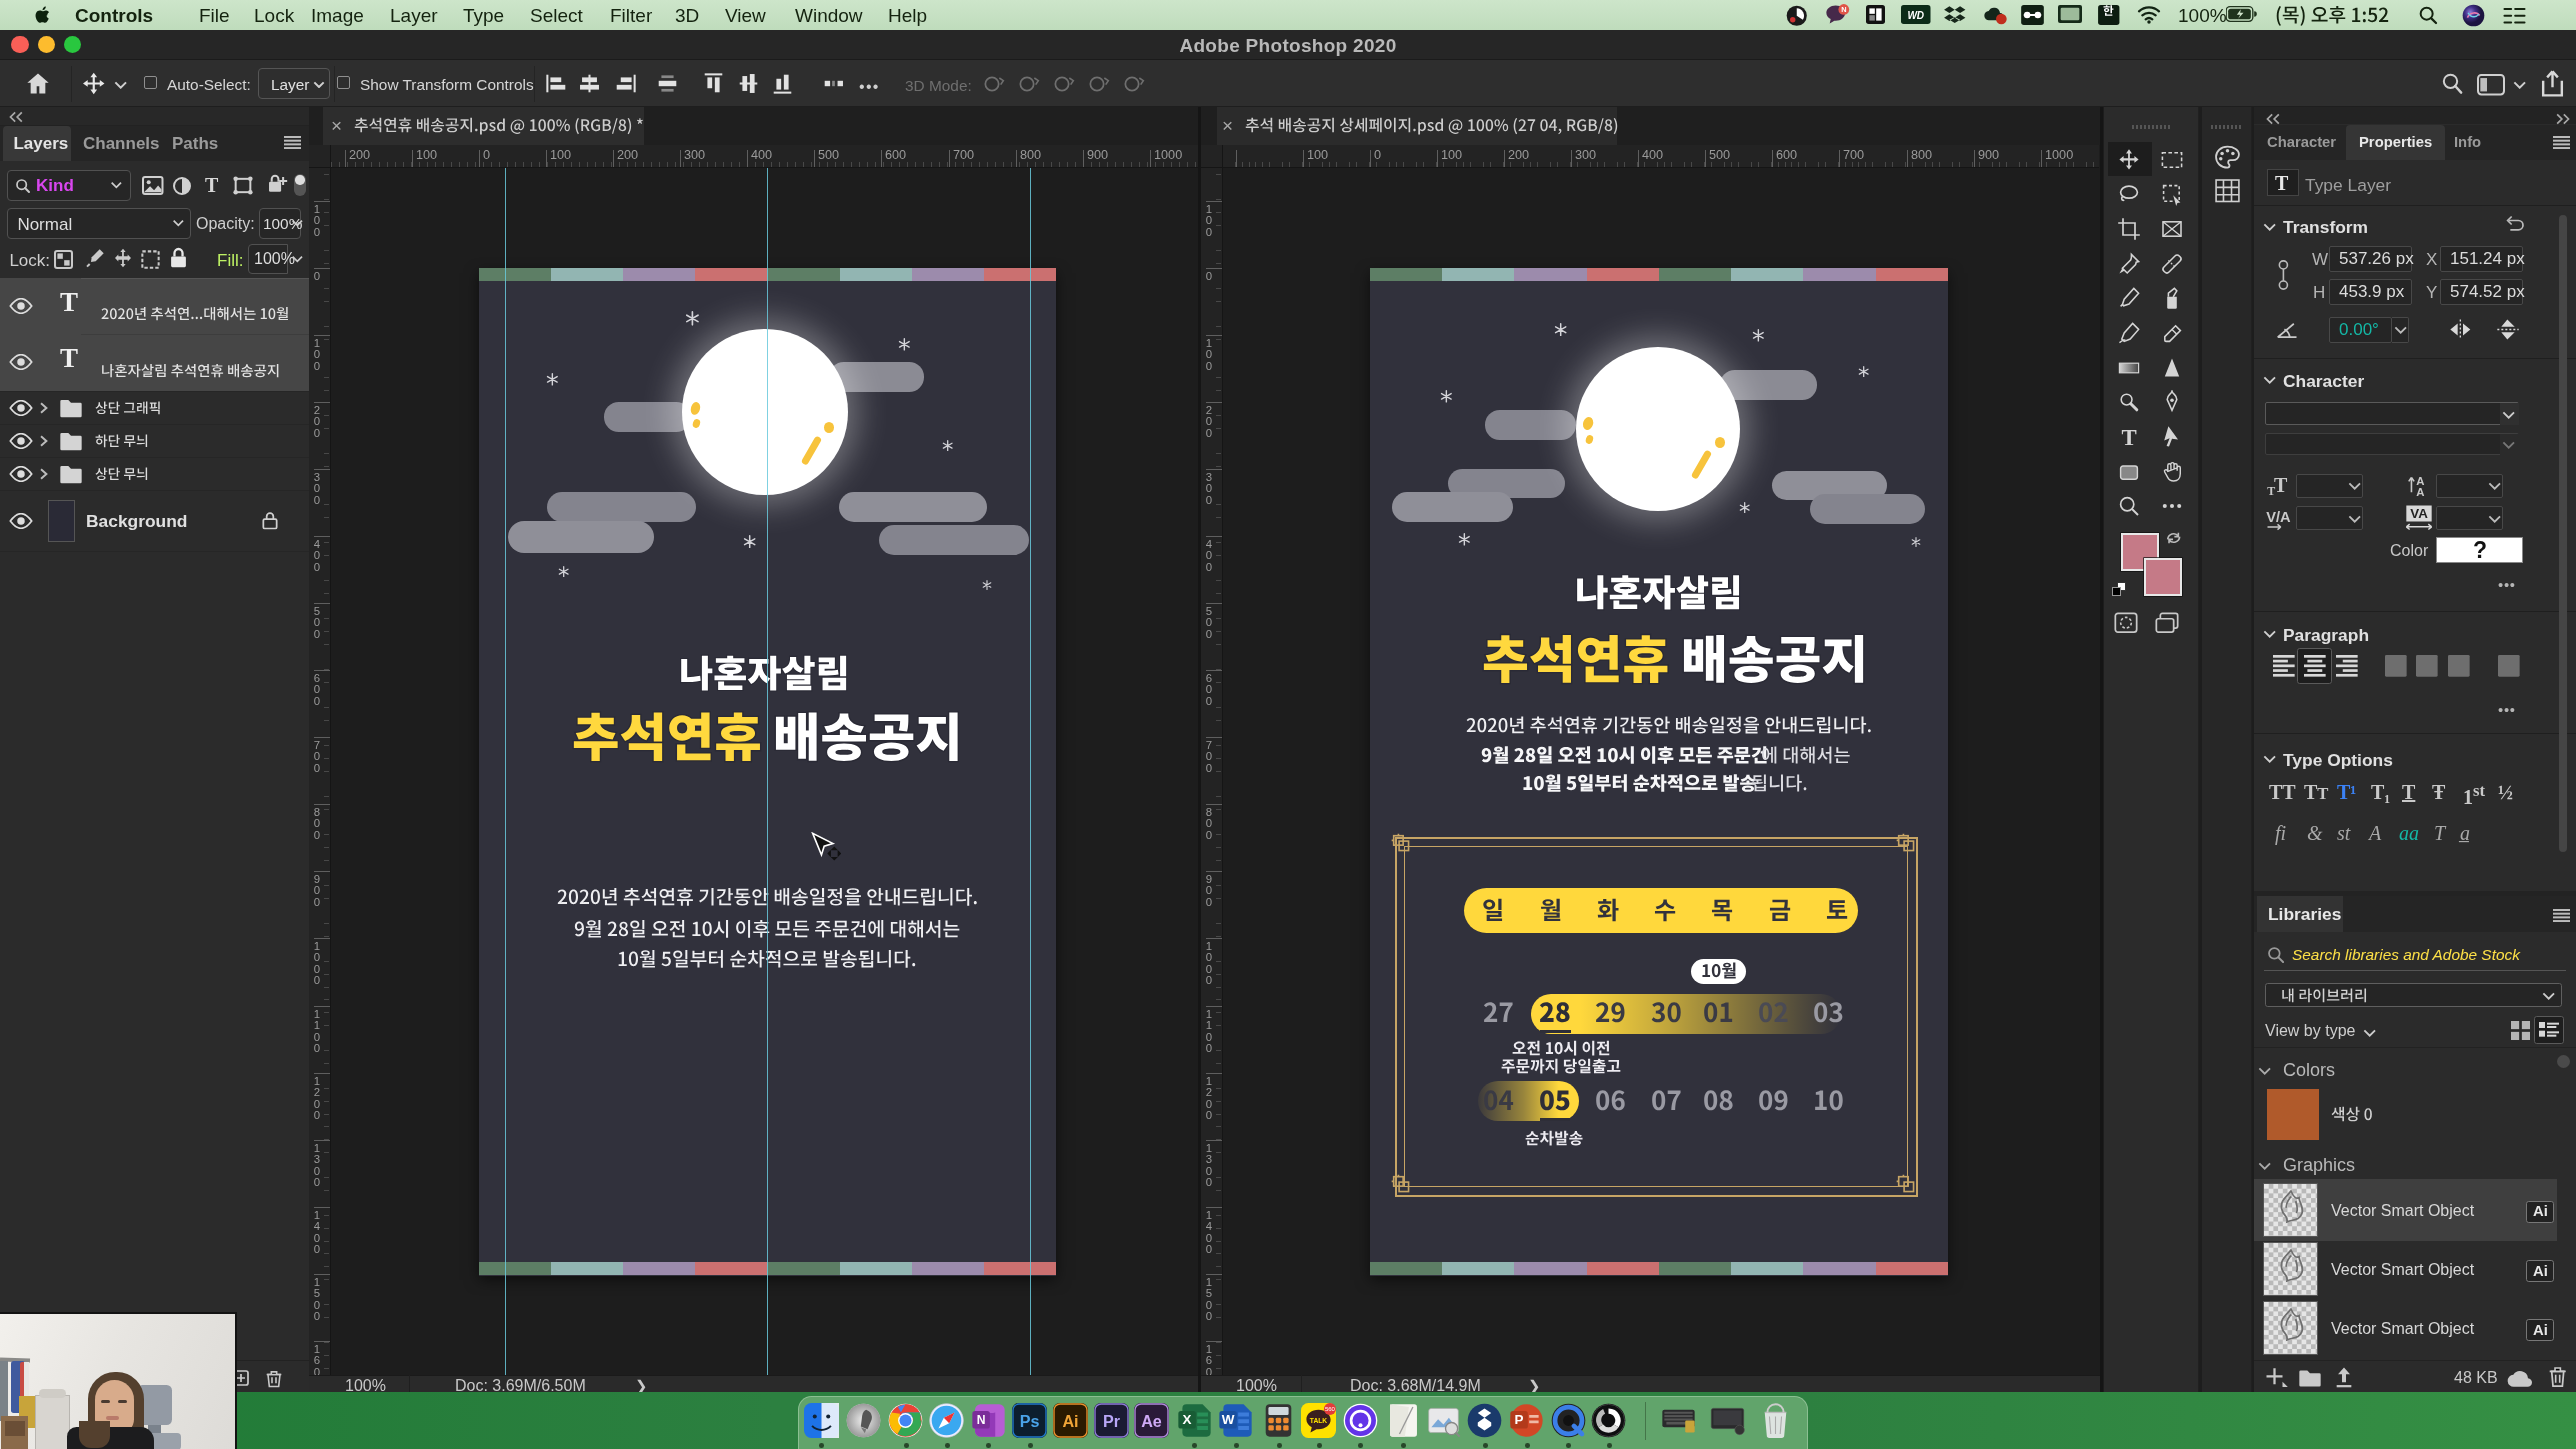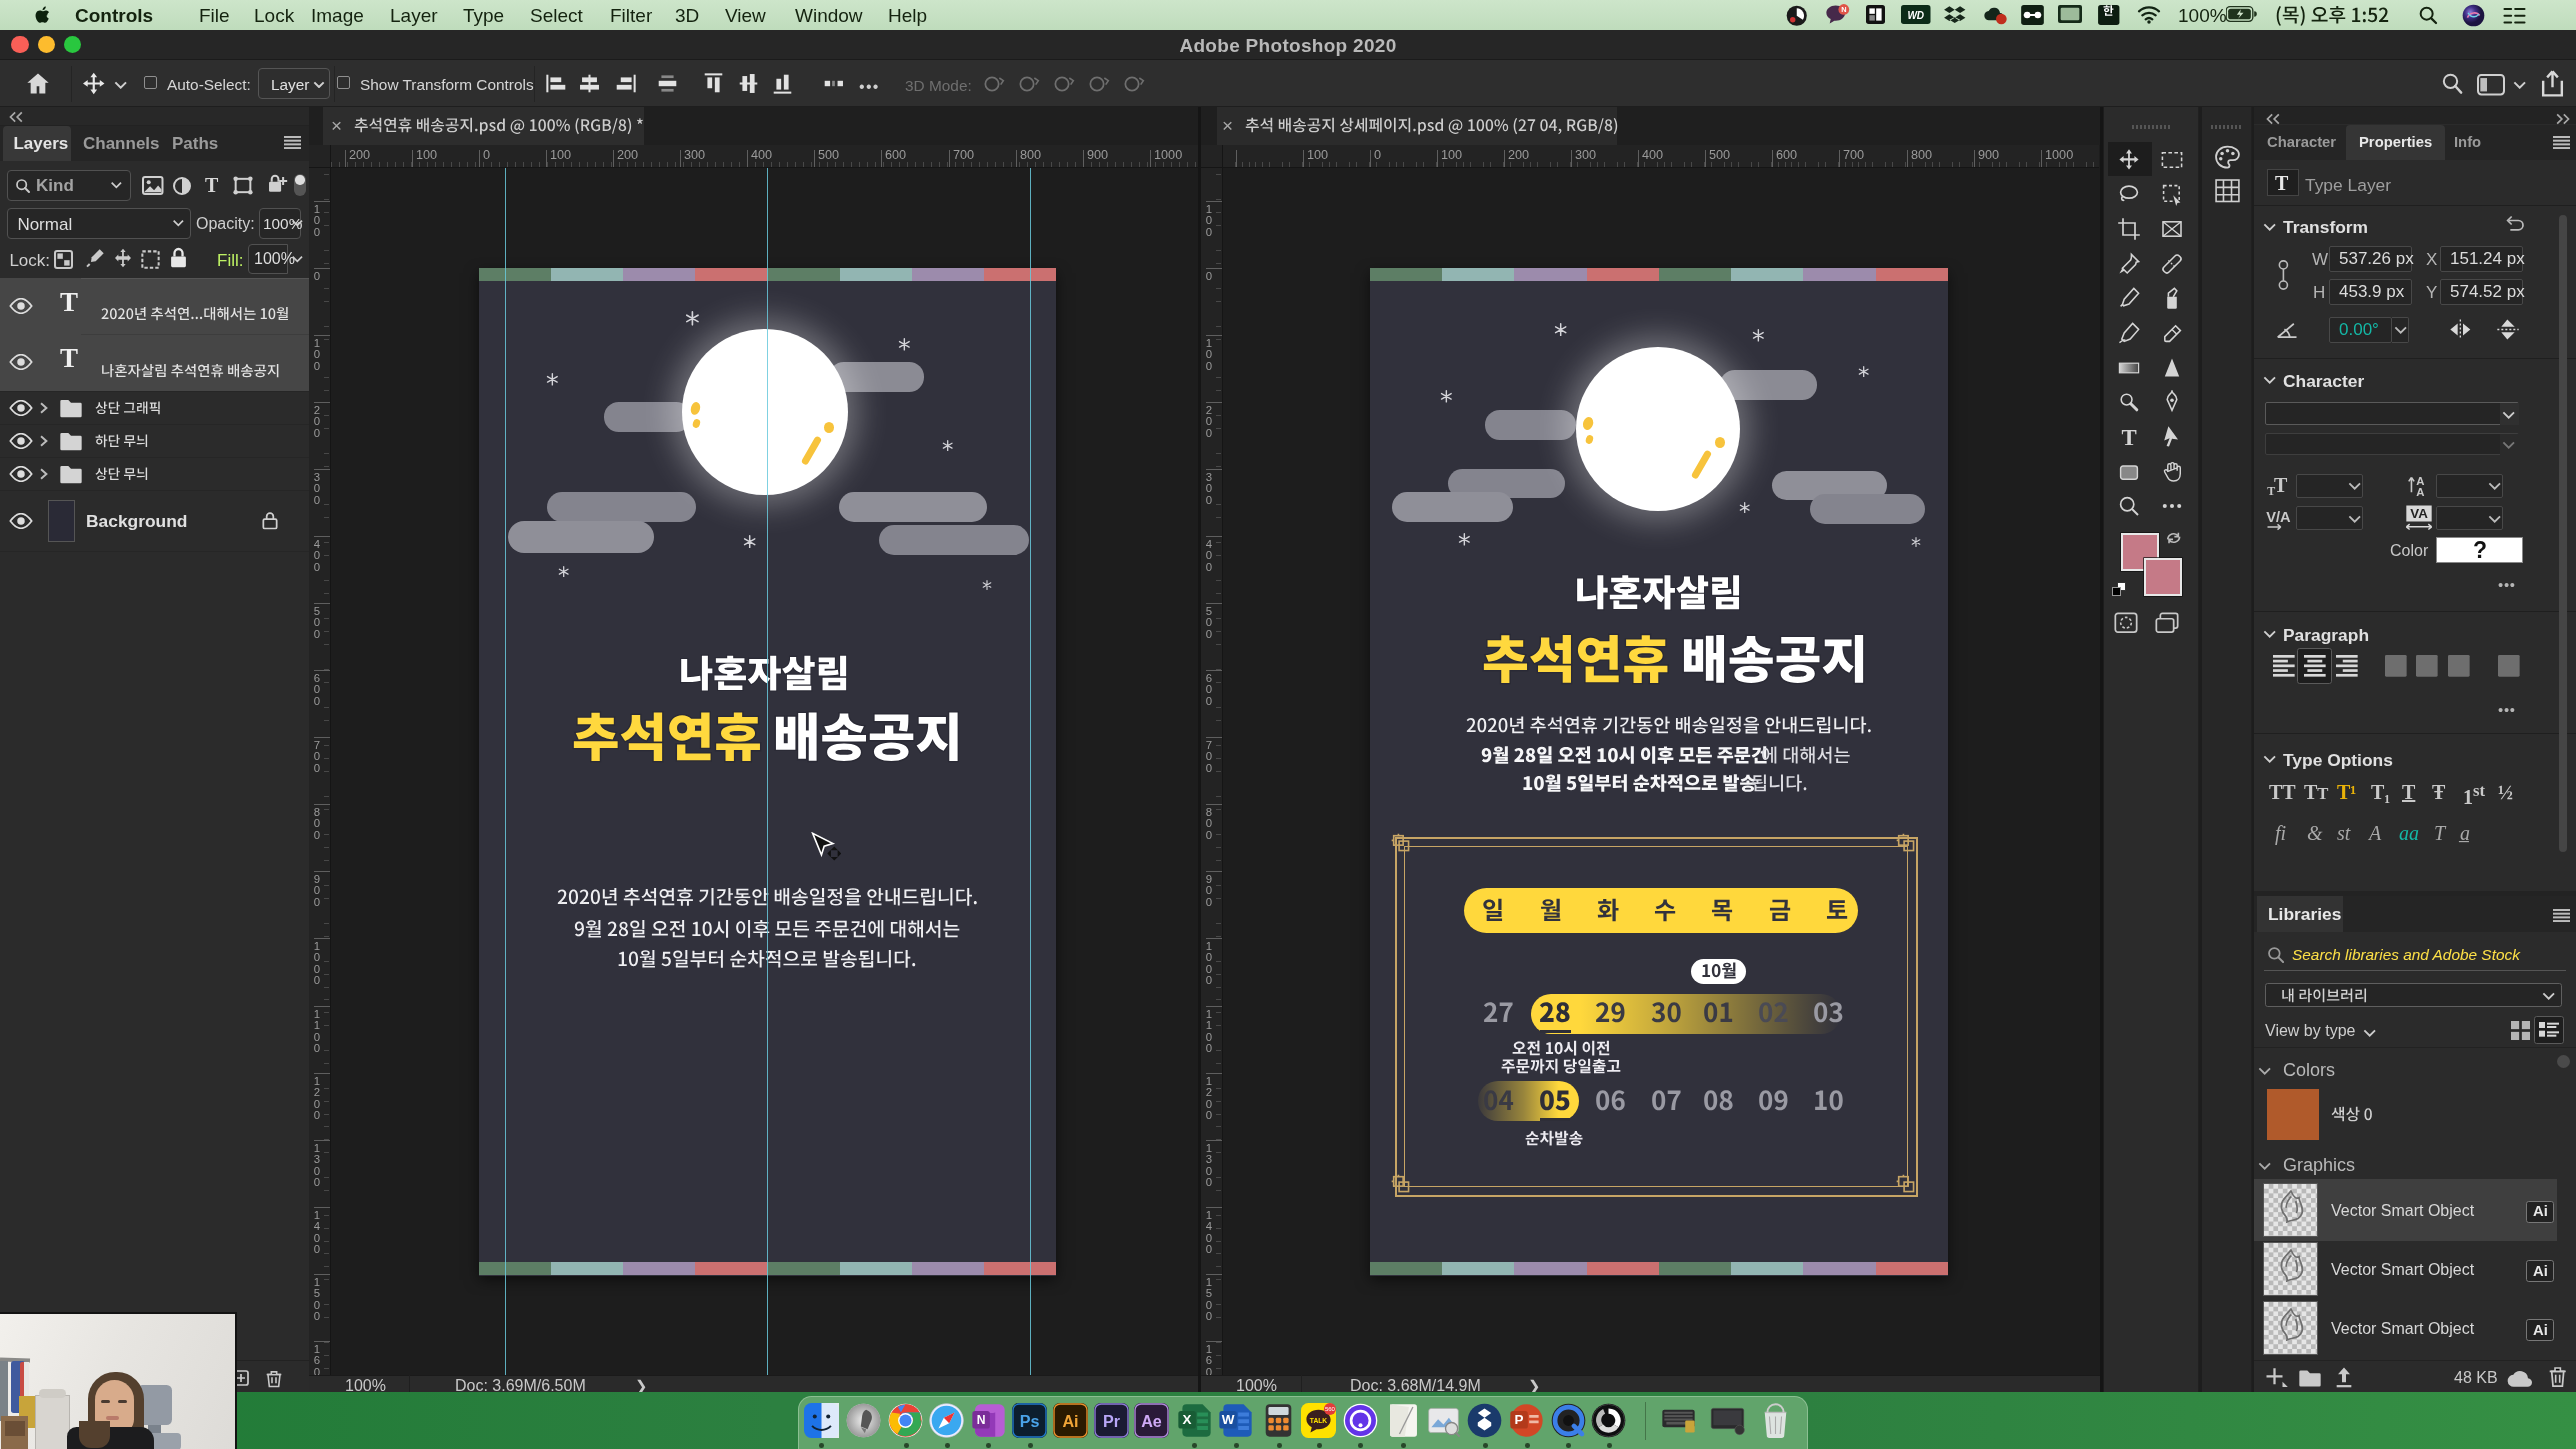--- a/index.html
+++ b/index.html
@@ -229,21 +229,21 @@
       <rect y="5.5" width="26" height="3"></rect>
       <rect y="11" width="26" height="3"></rect>
       <rect y="16.5" width="26" height="3"></rect>
     </g>
   </svg>
 <div class="abs" style="left:6.7px;top:170px;width:124px;height:31px;border:1.3px solid #515151;border-radius:4px;background:#262626"></div>
 <svg class="abs" style="left:14.8px;top:178px" width="16" height="16" viewBox="0 0 24 24">
     <circle cx="10" cy="10" r="7" fill="none" stroke="#c9c9c9" stroke-width="2.6"></circle>
     <path d="M15 15l6 6" stroke="#c9c9c9" stroke-width="3" stroke-linecap="round"></path>
   </svg>
-<div class="lbl" style="left:36px;top:176px;font-size:17px;color:#a3a3a3;font-weight:bold">Kind</div>
+<div class="lbl" style="left:36px;top:176px;font-size:17px;color:#d946ef;font-weight:bold">Kind</div>
 <svg class="abs" style="left:111px;top:182px" width="10.7" height="6.7" viewBox="0 0 16 10">
     <path d="M1 1l7 7 7-7" stroke="#ccc" stroke-width="2.6" fill="none"></path>
   </svg>
 <svg class="abs" style="left:142px;top:176px" width="21.5" height="19" viewBox="0 0 32 28">
     <rect x="1.5" y="1.5" width="29" height="25" rx="3" fill="none" stroke="#d0d0d0" stroke-width="3"></rect>
     <circle cx="10" cy="9" r="3" fill="#d0d0d0"></circle>
     <path d="M3 24l9-9 6 6 6-7 5 6v4z" fill="#d0d0d0"></path>
   </svg>
 <svg class="abs" style="left:172px;top:176px" width="20" height="20" viewBox="0 0 30 30">
     <circle cx="15" cy="15" r="12" fill="none" stroke="#d0d0d0" stroke-width="3"></circle>
@@ -1117,21 +1117,21 @@
     </g>
   </svg>
 <div class="lbl" style="left:2498px;top:702px;font-size:14.8px;color:#b5b5b5;letter-spacing:0.7px">•••</div>
 <div class="abs" style="left:2254px;top:733px;width:322px;height:0.7px;background:#1f1f1f;"></div>
 <svg class="abs" style="left:2263px;top:755px" width="13.4" height="8" viewBox="0 0 20 12">
     <path d="M2 2l8 8 8-8" stroke="#cfcfcf" stroke-width="2.8" fill="none"></path>
   </svg>
 <div class="lbl" style="left:2283px;top:750px;font-size:17.4px;color:#e0e0e0;font-weight:bold">Type Options</div>
 <div class="lbl" style="left:2269px;top:781px;font-size:20px;color:#c9c9c9;font-family:'Liberation Serif',serif;font-weight:bold">TT</div>
 <div class="lbl" style="left:2304px;top:781px;font-size:20px;color:#c9c9c9;font-family:'Liberation Serif',serif;font-weight:bold">T<small>T</small></div>
-<div class="lbl" style="left:2337px;top:781px;font-size:20px;color:#eab308;font-family:'Liberation Serif',serif;font-weight:bold">T¹</div>
+<div class="lbl" style="left:2337px;top:781px;font-size:20px;color:#3b82f6;font-family:'Liberation Serif',serif;font-weight:bold">T¹</div>
 <div class="lbl" style="left:2371px;top:781px;font-size:20px;color:#c9c9c9;font-family:'Liberation Serif',serif;font-weight:bold">T₁</div>
 <div class="lbl" style="left:2402px;top:781px;font-size:20px;color:#c9c9c9;font-family:'Liberation Serif',serif;font-weight:bold"><u>T</u></div>
 <div class="lbl" style="left:2432px;top:781px;font-size:20px;color:#c9c9c9;font-family:'Liberation Serif',serif;font-weight:bold">Ŧ</div>
 <div class="lbl" style="left:2463px;top:781px;font-size:20px;color:#c9c9c9;font-family:'Liberation Serif',serif;font-weight:bold">1<sup>st</sup></div>
 <div class="lbl" style="left:2498px;top:781px;font-size:20px;color:#c9c9c9;font-family:'Liberation Serif',serif;font-weight:bold">½</div>
 <div class="lbl" style="left:2275px;top:822px;font-size:20px;color:#a9a9a9;font-family:'Liberation Serif',serif;font-style:italic">fi</div>
 <div class="lbl" style="left:2307px;top:822px;font-size:20px;color:#a9a9a9;font-family:'Liberation Serif',serif;font-style:italic">&amp;</div>
 <div class="lbl" style="left:2337px;top:822px;font-size:20px;color:#a9a9a9;font-family:'Liberation Serif',serif;font-style:italic">st</div>
 <div class="lbl" style="left:2369px;top:822px;font-size:20px;color:#a9a9a9;font-family:'Liberation Serif',serif;font-style:italic">A</div>
 <div class="lbl" style="left:2399px;top:822px;font-size:20px;color:#14b8a6;font-family:'Liberation Serif',serif;font-style:italic">aa</div>

